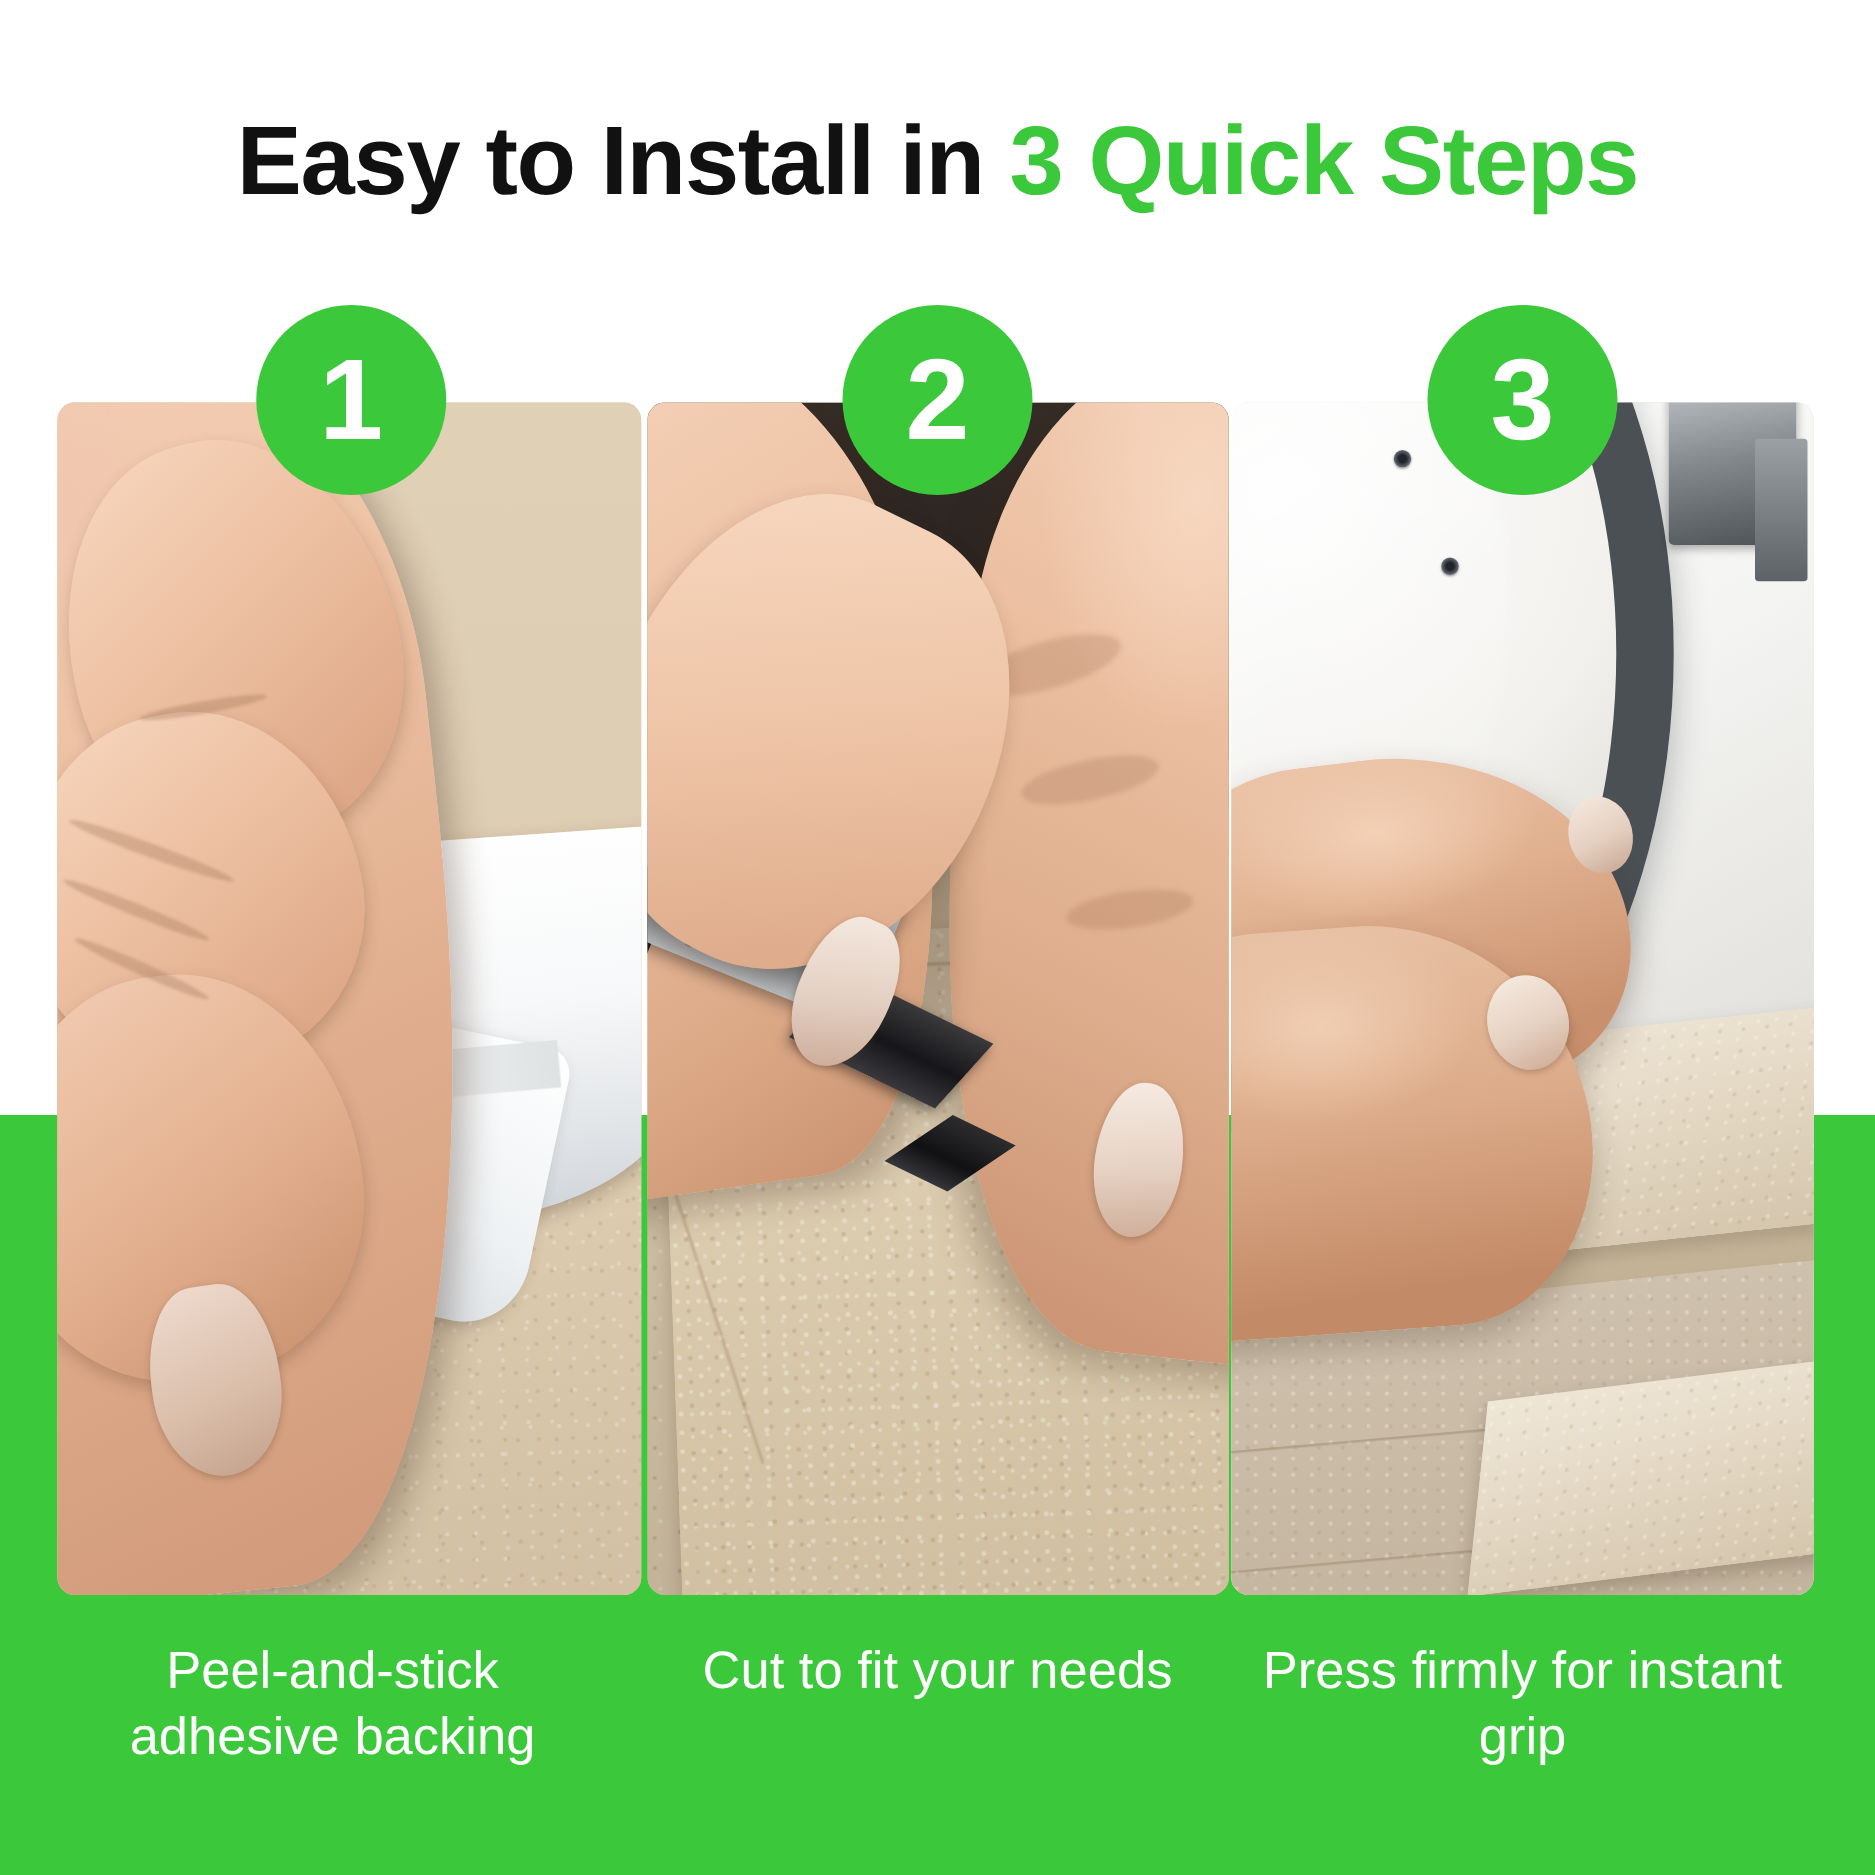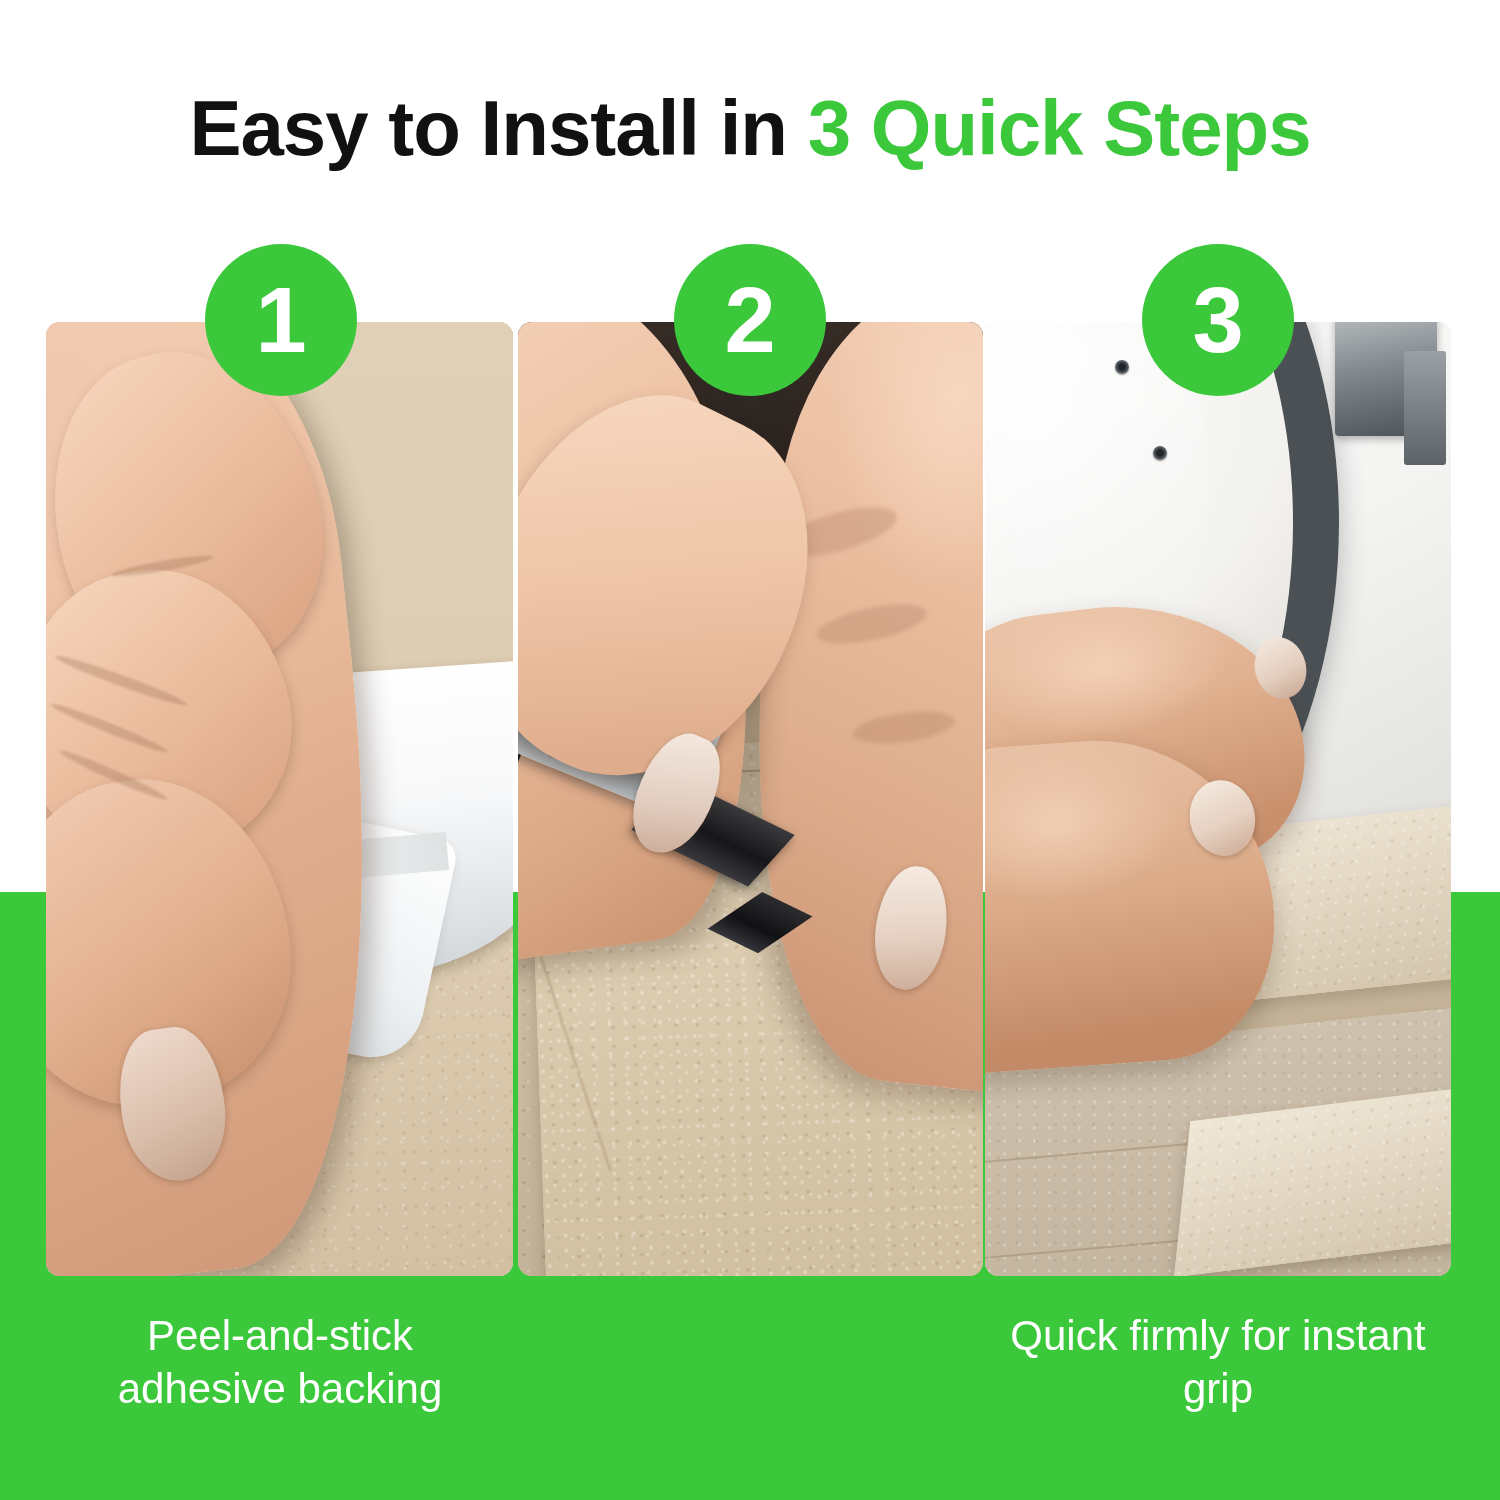--- a/index.html
+++ b/index.html
@@ -384,21 +384,21 @@
   .sc2 { left:674px;  top:244px; }
   .sc3 { left:1142px; top:244px; }
 
   
   .caption {
     position:absolute; top:1310px; width:420px;
     text-align:center; color:#ffffff;
     font-size:42px; font-weight:normal; line-height:1.26;
     font-family:"Liberation Sans", sans-serif;
   }
-  .cap1 { left:70px;text-align:center; }
+  .cap1 { left:56px;text-align:center; }
   .cap2 { left:540px; }
   .cap3 { left:1008px; }
 </style>
 </head>
 <body>
 
 <div id="stage">
 
   <div class="title">
     <span>Easy to Install in</span>
@@ -490,15 +490,16 @@
         <div class="fingertip2"></div>
       </div>
     </div>
   </div>
 
   <div class="step-circle sc1">1</div>
   <div class="step-circle sc2">2</div>
   <div class="step-circle sc3">3</div>
 
   <div class="caption cap1">Peel-and-stick adhesive backing</div>
-  <div class="caption cap3">Quick firmly for instant grip</div>
+  <div class="caption cap2">Cut to fit your needs</div>
+  <div class="caption cap3">Press firmly for instant grip</div>
 
 </div>
 
 </body></html>

